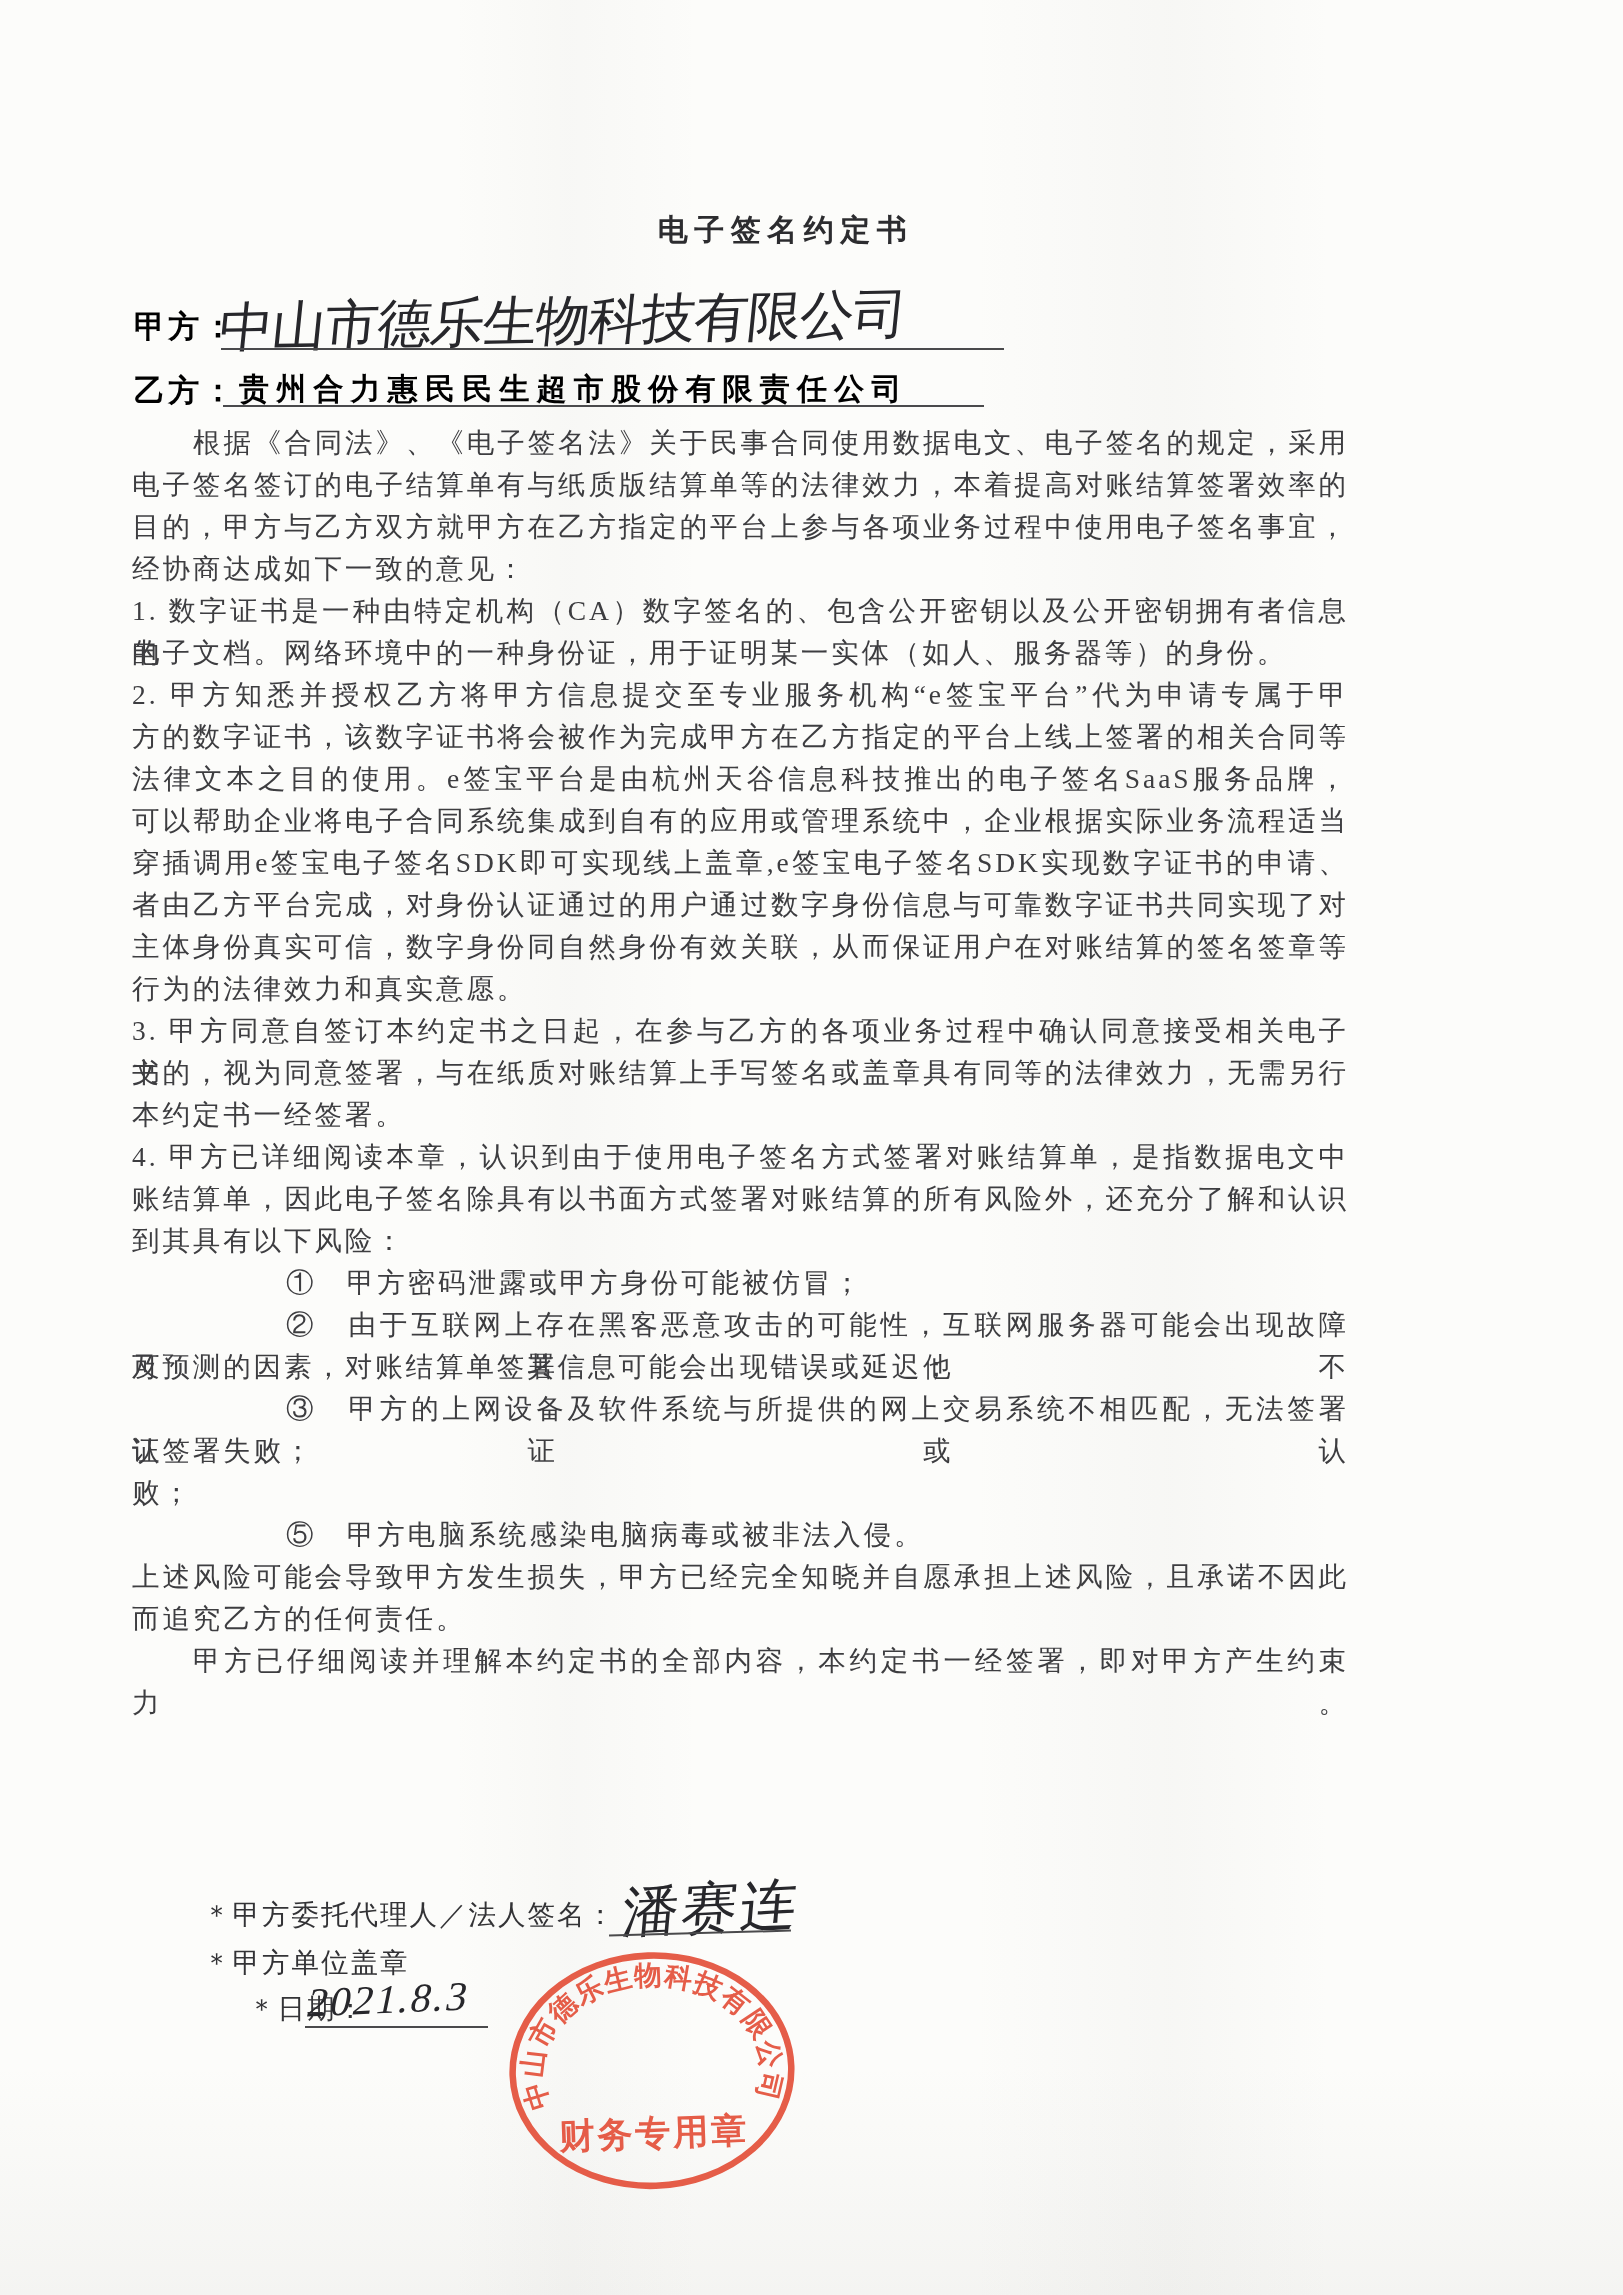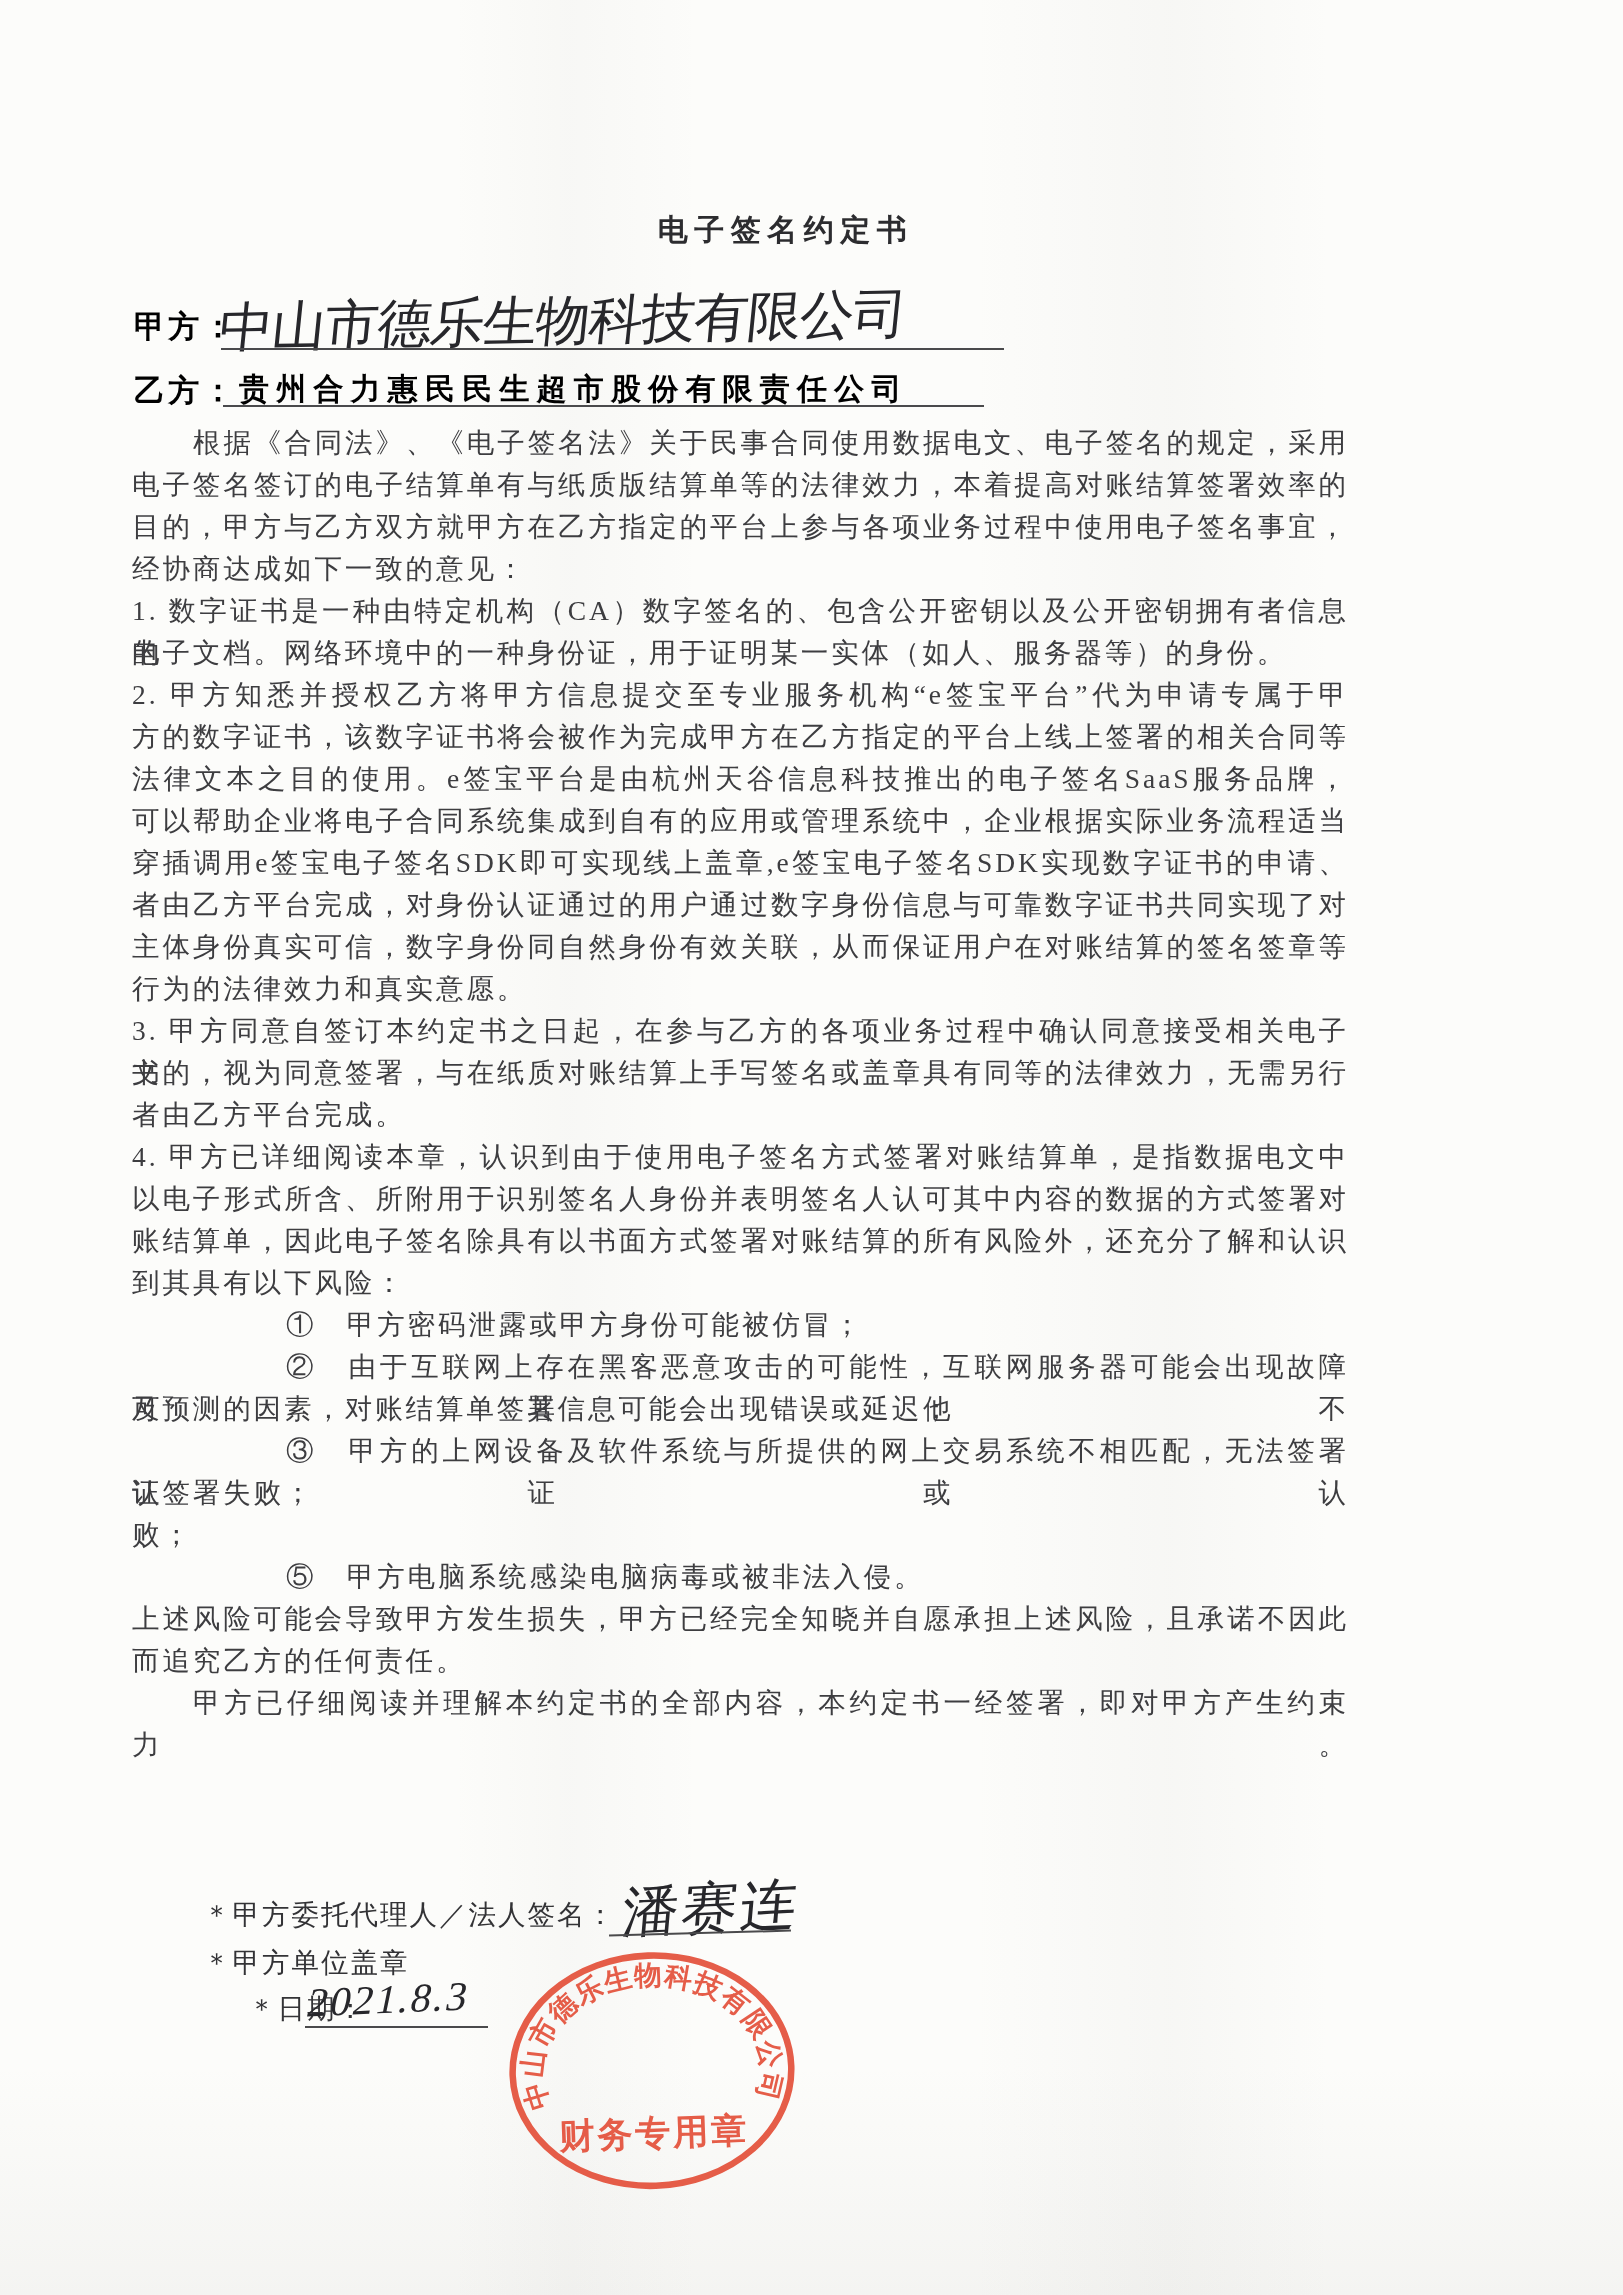--- a/index.html
+++ b/index.html
@@ -96,23 +96,22 @@
     <div class="bl just">2. 甲方知悉并授权乙方将甲方信息提交至专业服务机构“e签宝平台”代为申请专属于甲</div>
     <div class="bl just">方的数字证书，该数字证书将会被作为完成甲方在乙方指定的平台上线上签署的相关合同等</div>
     <div class="bl just">法律文本之目的使用。e签宝平台是由杭州天谷信息科技推出的电子签名SaaS服务品牌，</div>
     <div class="bl just">可以帮助企业将电子合同系统集成到自有的应用或管理系统中，企业根据实际业务流程适当</div>
     <div class="bl just">穿插调用e签宝电子签名SDK即可实现线上盖章,e签宝电子签名SDK实现数字证书的申请、</div>
     <div class="bl just">者由乙方平台完成，对身份认证通过的用户通过数字身份信息与可靠数字证书共同实现了对</div>
     <div class="bl just">主体身份真实可信，数字身份同自然身份有效关联，从而保证用户在对账结算的签名签章等</div>
     <div class="bl">行为的法律效力和真实意愿。</div>
     <div class="bl just">3. 甲方同意自签订本约定书之日起，在参与乙方的各项业务过程中确认同意接受相关电子文</div>
     <div class="bl just">书的，视为同意签署，与在纸质对账结算上手写签名或盖章具有同等的法律效力，无需另行</div>
-    <div class="bl">者由乙方平台完成。</div>
+    <div class="bl">本约定书一经签署。</div>
     <div class="bl just">4. 甲方已详细阅读本章，认识到由于使用电子签名方式签署对账结算单，是指数据电文中</div>
-    <div class="bl just">以电子形式所含、所附用于识别签名人身份并表明签名人认可其中内容的数据的方式签署对</div>
     <div class="bl just">账结算单，因此电子签名除具有以书面方式签署对账结算的所有风险外，还充分了解和认识</div>
     <div class="bl">到其具有以下风险：</div>
     <div class="bl circ">①　甲方密码泄露或甲方身份可能被仿冒；</div>
     <div class="bl circ just">②　由于互联网上存在黑客恶意攻击的可能性，互联网服务器可能会出现故障及其他不</div>
     <div class="bl">可预测的因素，对账结算单签署信息可能会出现错误或延迟；</div>
     <div class="bl circ just">③　甲方的上网设备及软件系统与所提供的网上交易系统不相匹配，无法签署认证或认</div>
     <div class="bl">证签署失败；</div>
     <div class="bl">败；</div>
     <div class="bl circ">⑤　甲方电脑系统感染电脑病毒或被非法入侵。</div>
     <div class="bl just">上述风险可能会导致甲方发生损失，甲方已经完全知晓并自愿承担上述风险，且承诺不因此</div>

